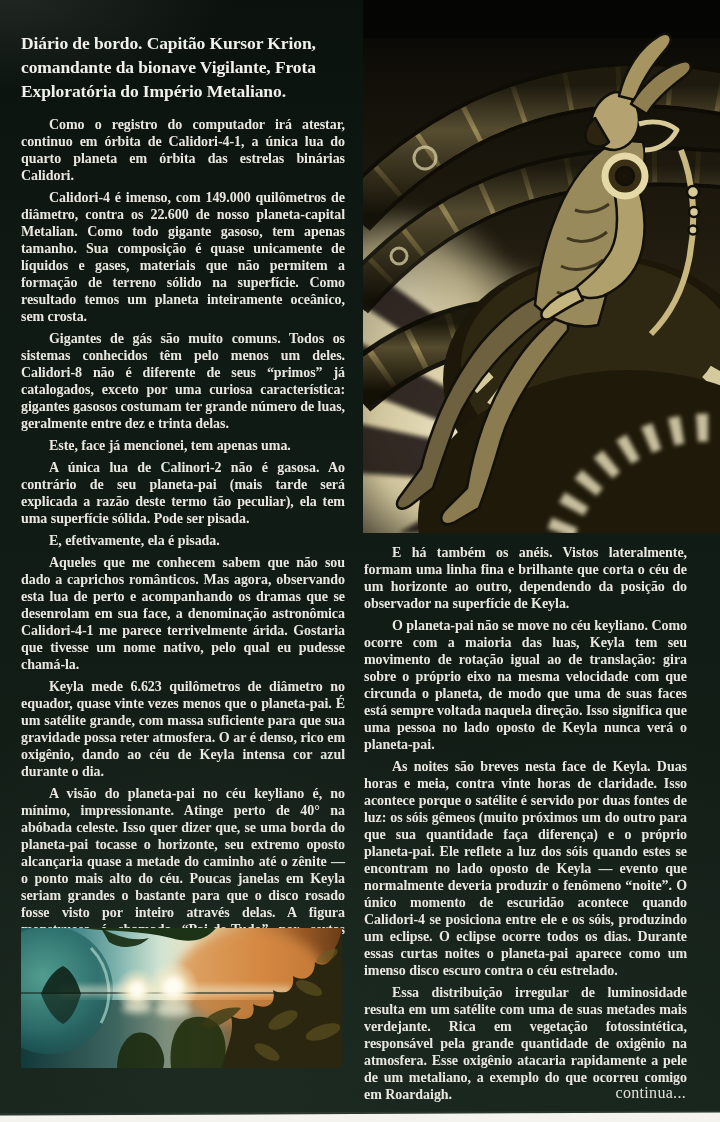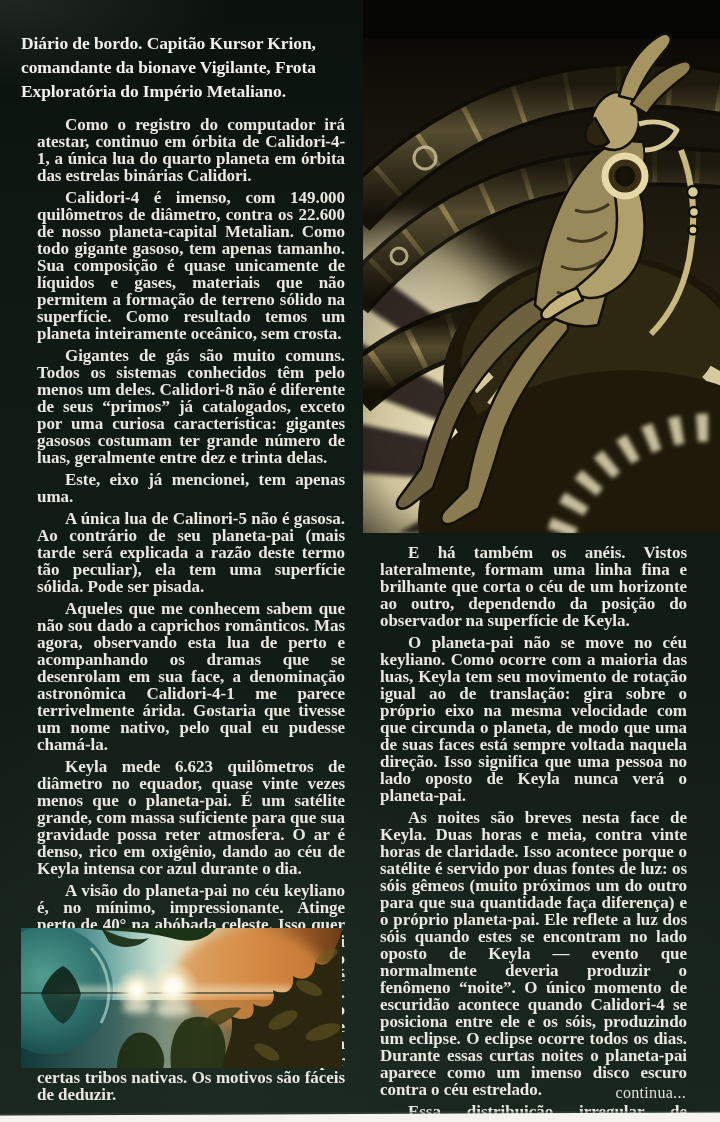--- a/index.html
+++ b/index.html
@@ -13,22 +13,22 @@
       radial-gradient(30% 8% at 2% 0%, rgba(52,58,54,.5) 0%, rgba(52,58,54,0) 100%),
       linear-gradient(180deg, #0b120d 0%, #101a14 30%, #121d16 70%, #17241c 100%);
   }
   .left-col { position:absolute; left:21px; top:31px; width:324px; }
   .right-col { position:absolute; left:364px; top:544px; width:323px; }
   .heading {
     color:#f1f0ea; font-weight:bold; font-size:17.5px; line-height:24px;
     letter-spacing:-0.1px; margin:0 0 13px 0;
   }
   .body-par {
-    color:#e9e7df; font-weight:bold; font-size:17px; line-height:17px;
-    text-align:justify; text-indent:28px; margin:0 0 5px 16px; letter-spacing:-0.05px;
+    color:#e9e7df; font-weight:bold; font-size:14px; line-height:17px;
+    text-align:justify; text-indent:28px; margin:0 0 5px 0; letter-spacing:-0.05px;
   }
   .throne-illo { position:absolute; left:363px; top:0; width:357px; height:533px; }
   .landscape-illo { position:absolute; left:21px; top:928px; width:321px; height:140px; }
   .throne-illo svg, .landscape-illo svg { display:block; }
   .continua {
     position:absolute; left:364px; top:1084px; width:322px; text-align:right;
     color:#e3e1d7; font-size:16px; font-weight:normal; letter-spacing:.3px;
   }
   .edge-seam { position:absolute; left:0; bottom:8px; width:720px; height:2px;
     background:#39463d; opacity:.55; transform:rotate(-0.2deg); }
@@ -127,22 +127,23 @@
           <circle cx="330" cy="230" r="4.5" fill="#d9cb96"></circle>
       </g>
     </svg>
   </div>
 
   <div class="left-col">
     <h1 class="heading">Diário de bordo. Capitão Kursor Krion, comandante da bionave Vigilante, Frota Exploratória do Império Metaliano.</h1>
     <p class="body-par">Como o registro do computador irá atestar, continuo em órbita de Calidori-4-1, a única lua do quarto planeta em órbita das estrelas binárias Calidori.</p>
     <p class="body-par">Calidori-4 é imenso, com 149.000 quilômetros de diâmetro, contra os 22.600 de nosso planeta-capital Metalian. Como todo gigante gasoso, tem apenas tamanho. Sua composição é quase unicamente de líquidos e gases, materiais que não permitem a formação de terreno sólido na superfície. Como resultado temos um planeta inteiramente oceânico, sem crosta.</p>
     <p class="body-par">Gigantes de gás são muito comuns. Todos os sistemas conhecidos têm pelo menos um deles. Calidori-8 não é diferente de seus “primos” já catalogados, exceto por uma curiosa característica: gigantes gasosos costumam ter grande número de luas, geralmente entre dez e trinta delas.</p>
-    <p class="body-par">Este, eixo já mencionei, tem apenas uma.</p>
-    <p class="body-par">A única lua de Calinori-5 não é gasosa. Ao contrário de seu planeta-pai (mais tarde será explicada a razão deste termo tão peculiar), ela tem uma superfície sólida. Pode ser pisada.</p>
+    <p class="body-par">Este, face já mencionei, tem apenas uma.</p>
+    <p class="body-par">A única lua de Calinori-2 não é gasosa. Ao contrário de seu planeta-pai (mais tarde será explicada a razão deste termo tão peculiar), ela tem uma superfície sólida. Pode ser pisada.</p>
+    <p class="body-par">E, efetivamente, ela é pisada.</p>
     <p class="body-par">Aqueles que me conhecem sabem que não sou dado a caprichos românticos. Mas agora, observando esta lua de perto e acompanhando os dramas que se desenrolam em sua face, a denominação astronômica Calidori-4-1 me parece terrivelmente árida. Gostaria que tivesse um nome nativo, pelo qual eu pudesse chamá-la.</p>
     <p class="body-par">Keyla mede 6.623 quilômetros de diâmetro no equador, quase vinte vezes menos que o planeta-pai. É um satélite grande, com massa suficiente para que sua gravidade possa reter atmosfera. O ar é denso, rico em oxigênio, dando ao céu de Keyla intensa cor azul durante o dia.</p>
     <p class="body-par">A visão do planeta-pai no céu keyliano é, no mínimo, impressionante. Atinge perto de 40° na abóbada celeste. Isso quer dizer que, se uma borda do planeta-pai tocasse o horizonte, seu extremo oposto alcançaria quase a metade do caminho até o zênite — o ponto mais alto do céu. Poucas janelas em Keyla seriam grandes o bastante para que o disco rosado fosse visto por inteiro através delas. A figura monstruosa é chamada “Pai-de-Tudo” por certas tribos nativas. Os motivos são fáceis de deduzir.</p>
   </div>
 
   <div class="right-col">
     <p class="body-par">E há também os anéis. Vistos lateralmente, formam uma linha fina e brilhante que corta o céu de um horizonte ao outro, dependendo da posição do observador na superfície de Keyla.</p>
     <p class="body-par">O planeta-pai não se move no céu keyliano. Como ocorre com a maioria das luas, Keyla tem seu movimento de rotação igual ao de translação: gira sobre o próprio eixo na mesma velocidade com que circunda o planeta, de modo que uma de suas faces está sempre voltada naquela direção. Isso significa que uma pessoa no lado oposto de Keyla nunca verá o planeta-pai.</p>
     <p class="body-par">As noites são breves nesta face de Keyla. Duas horas e meia, contra vinte horas de claridade. Isso acontece porque o satélite é servido por duas fontes de luz: os sóis gêmeos (muito próximos um do outro para que sua quantidade faça diferença) e o próprio planeta-pai. Ele reflete a luz dos sóis quando estes se encontram no lado oposto de Keyla — evento que normalmente deveria produzir o fenômeno “noite”. O único momento de escuridão acontece quando Calidori-4 se posiciona entre ele e os sóis, produzindo um eclipse. O eclipse ocorre todos os dias. Durante essas curtas noites o planeta-pai aparece como um imenso disco escuro contra o céu estrelado.</p>
     <p class="body-par">Essa distribuição irregular de luminosidade resulta em um satélite com uma de suas metades mais verdejante. Rica em vegetação fotossintética, responsável pela grande quantidade de oxigênio na atmosfera. Esse oxigênio atacaria rapidamente a pele de um metaliano, a exemplo do que ocorreu comigo em Roardaigh.</p>

